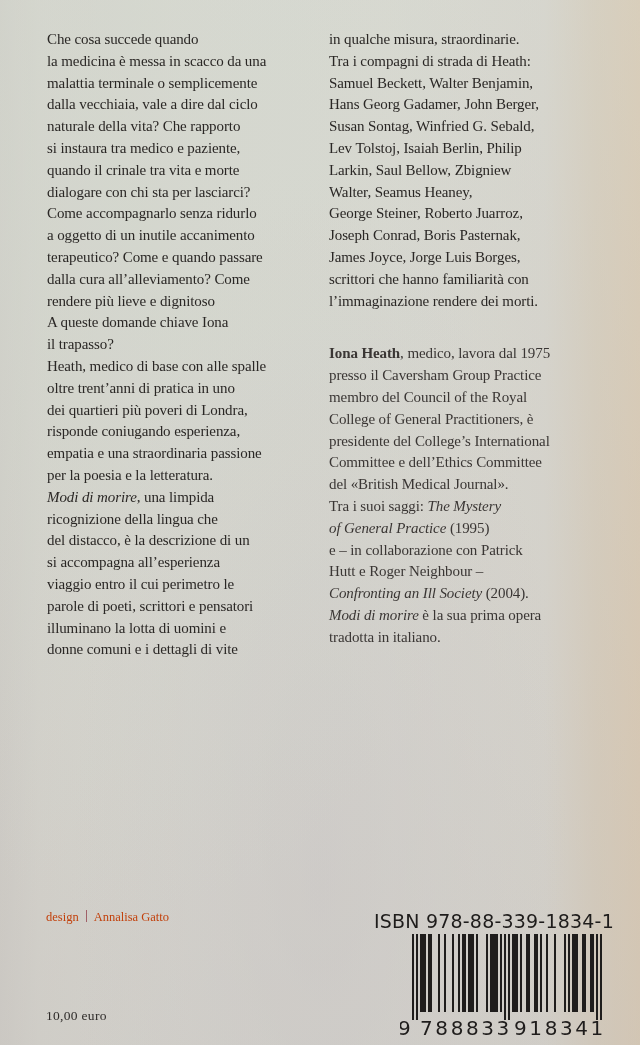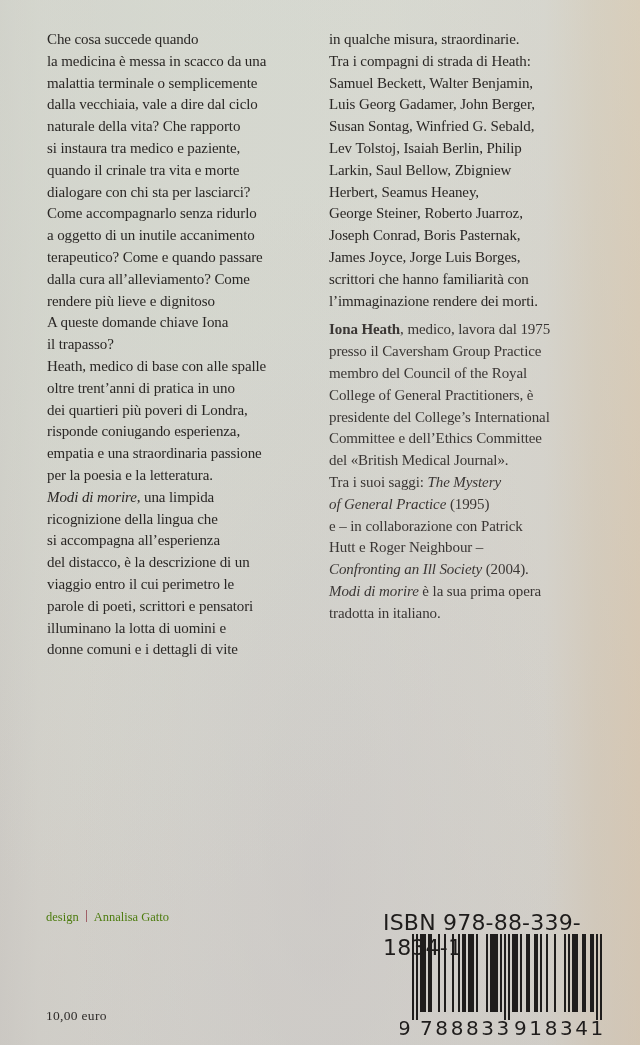--- a/index.html
+++ b/index.html
@@ -20,30 +20,30 @@
   .col {
     position: absolute; top: 29px;
     font-size: 15px; line-height: 21.8px;
     letter-spacing: -0.1px;
   }
   .col-left { left: 47px; width: 280px; }
   .col-right { left: 329px; width: 290px; }
   .line { white-space: nowrap; display: block; }
   .bold { font-weight: bold; }
   .ital { font-style: italic; }
-  .bio { margin-top: 7px; color: #3a3634; }
+  .bio { margin-top: 31px; color: #3a3634; }
   .credit {
-    position: absolute; left: 46px; top: 910px; font-size: 12.5px; color: #4d7c0f;
+    position: absolute; left: 46px; top: 910px; font-size: 12.5px; color: #c2410c;
   }
   .credit .sep { display: inline-block; width: 1px; height: 12px; background: #a06068; margin: 0 7px; vertical-align: -1px; }
   .price { position: absolute; left: 46px; top: 1008px; font-size: 13.5px; color: #2e2b29; letter-spacing: 0.3px; }
   .isbn-label {
-    position: absolute; left: 383px; top: 910px;
+    position: absolute; left: 374px; top: 910px;
     font-family: "DejaVu Sans", "Liberation Sans", sans-serif;
-    font-size: 22px; color: #1e1c1b; letter-spacing: 0.2px;
+    font-size: 19px; color: #1e1c1b; letter-spacing: 0.2px;
   }
   .barcode { position: absolute; left: 400px; top: 934px; width: 210px; height: 104px; }
   .barcode svg { display: block; }
 </style>
 </head>
 <body>
 
 <div class="page-texture"></div>
 
 <div class="col col-left">
@@ -66,39 +66,39 @@
       <span class="line">Heath, medico di base con alle spalle</span>
       <span class="line">oltre trent’anni di pratica in uno</span>
       <span class="line">dei quartieri più poveri di Londra,</span>
       <span class="line">risponde coniugando esperienza,</span>
       <span class="line">empatia e una straordinaria passione</span>
       <span class="line">per la poesia e la letteratura.</span>
     </div>
   <span class="line"><span class="ital">Modi di morire</span><span>, una limpida</span></span>
   <div id="left-lines-after">
       <span class="line">ricognizione della lingua che</span>
+      <span class="line">del distacco, è la descrizione di un</span>
       <span class="line">si accompagna all’esperienza</span>
-      <span class="line">del distacco, è la descrizione di un</span>
       <span class="line">viaggio entro il cui perimetro le</span>
       <span class="line">parole di poeti, scrittori e pensatori</span>
       <span class="line">illuminano la lotta di uomini e</span>
       <span class="line">donne comuni e i dettagli di vite</span>
     </div>
 </div>
 
 <div class="col col-right">
   <div id="right-lines">
       <span class="line">in qualche misura, straordinarie.</span>
       <span class="line">Tra i compagni di strada di Heath:</span>
       <span class="line">Samuel Beckett, Walter Benjamin,</span>
-      <span class="line">Luis Georg Gadamer, John Berger,</span>
+      <span class="line">Hans Georg Gadamer, John Berger,</span>
       <span class="line">Susan Sontag, Winfried G. Sebald,</span>
       <span class="line">Lev Tolstoj, Isaiah Berlin, Philip</span>
       <span class="line">Larkin, Saul Bellow, Zbigniew</span>
-      <span class="line">Herbert, Seamus Heaney,</span>
+      <span class="line">Walter, Seamus Heaney,</span>
       <span class="line">George Steiner, Roberto Juarroz,</span>
       <span class="line">Joseph Conrad, Boris Pasternak,</span>
       <span class="line">James Joyce, Jorge Luis Borges,</span>
       <span class="line">scrittori che hanno familiarità con</span>
       <span class="line">l’immaginazione rendere dei morti.</span>
     </div>
   <div class="bio">
     <span class="line"><span class="bold">Iona Heath</span><span>, medico, lavora dal 1975</span></span>
     <div id="bio-lines">
         <span class="line">presso il Caversham Group Practice</span>

